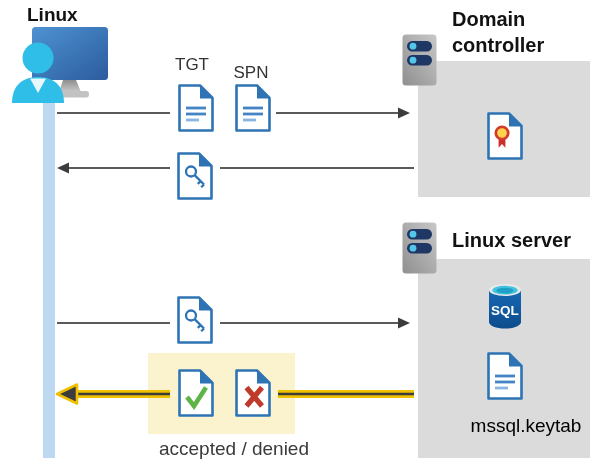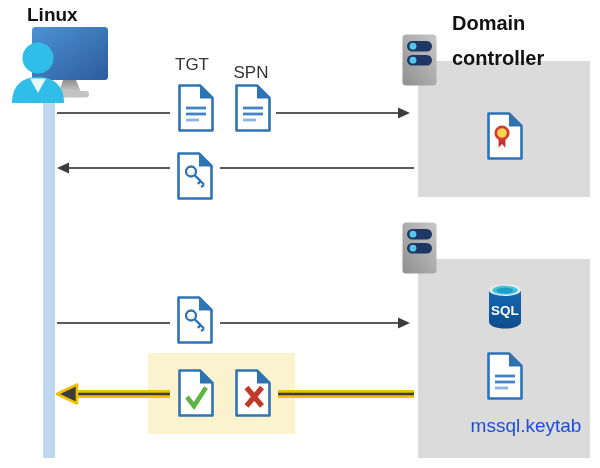--- a/index.html
+++ b/index.html
@@ -14,26 +14,26 @@
 
   
   .arrows { left:0; top:0; width:600px; height:468px; pointer-events:none; }
 
   
   .lifeline { left:43px; top:94px; width:12px; height:364px; background:#BDD8F0; }
 
   
   .heading { font-weight:bold; color:#121212; }
   .client-label { left:27px; top:4px; font-size:19px; }
-  .dc-label     { left:452px; top:6px; width:148px; font-size:20px; line-height:35px; }
+  .dc-label     { left:452px; top:6px; width:148px; font-size:20px; line-height:26px; }
   .linux-label  { left:452px; top:229px; font-size:20px; }
   .doc-label    { font-size:17px; color:#333333; text-align:center; width:44px; }
   .tgt-label { left:170px; top:55px; }
   .spn-label { left:229px; top:63px; }
-  .keytab-label   { left:418px; top:415px; width:172px; text-align:center; font-size:19px; color:#1d4ed8;padding-left:44px; }
+  .keytab-label   { left:418px; top:415px; width:172px; text-align:center; font-size:19px; color:#000000;padding-left:44px; }
   .result-caption { left:138px; top:438px; width:192px; text-align:center; font-size:19px; color:#3A3A3A; }
 
   
   .tile { position:absolute; }
   .tile-request { left:170px; top:80px;  width:106px; height:56px; background:#ffffff; }
   .tile-key1    { left:170px; top:146px; width:50px;  height:56px; background:#ffffff; }
   .tile-key2    { left:170px; top:290px; width:50px;  height:56px; background:#ffffff; }
   .tile-result  { left:170px; top:362px; width:108px; height:60px; background:#FBF3CE; }
   .tile svg { position:absolute; }
 
@@ -174,32 +174,34 @@
   </div>
 
   <div class="tile tile-result">
     <svg width="36" height="48" style="left:8px; top:7px;">
         <use href="#doc-check"></use>
       </svg>
     <svg width="36" height="48" style="left:65px; top:7px;">
         <use href="#doc-x"></use>
       </svg>
   </div>
+  <div class="abs result-caption">accepted / denied</div>
 
   <svg class="abs dc-server" width="35" height="54" viewBox="0 0 35 52">
       <use href="#server-box"></use>
     </svg>
   <div class="abs heading dc-label">Domain controller</div>
   <svg class="abs cert-icon" width="36" height="48">
       <use href="#doc-cert"></use>
     </svg>
 
   <svg class="abs linux-server" width="35" height="52" viewBox="0 0 35 52">
       <use href="#server-box"></use>
     </svg>
+  <div class="abs heading linux-label">Linux server</div>
   <svg class="abs sql-icon" width="40" height="52" viewBox="0 0 40 52">
     <path d="M4,9 v32 c0,3.6 7.2,6.6 16,6.6 s16,-3 16,-6.6 v-32 z" fill="url(#gsql)"></path>
     <ellipse cx="20" cy="9" rx="16" ry="6" fill="#E9E9E9"></ellipse>
     <ellipse cx="20" cy="9.2" rx="12.6" ry="4.4" fill="#41C2E0"></ellipse>
     <ellipse cx="20" cy="9.6" rx="8.6" ry="2.8" fill="#1E9FC5"></ellipse>
     <text class="sql-text" x="20" y="34" text-anchor="middle">SQL</text>
   </svg>
   <svg class="abs keytab-icon" width="36" height="48">
       <use href="#doc-plain"></use>
     </svg>

